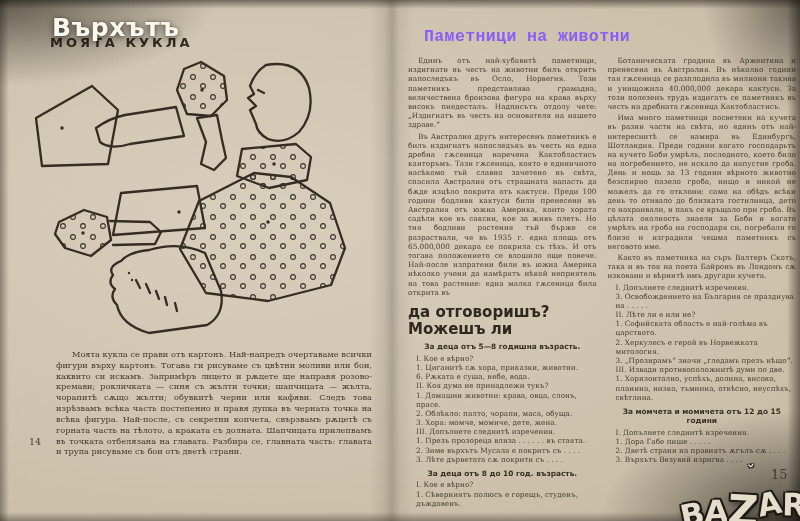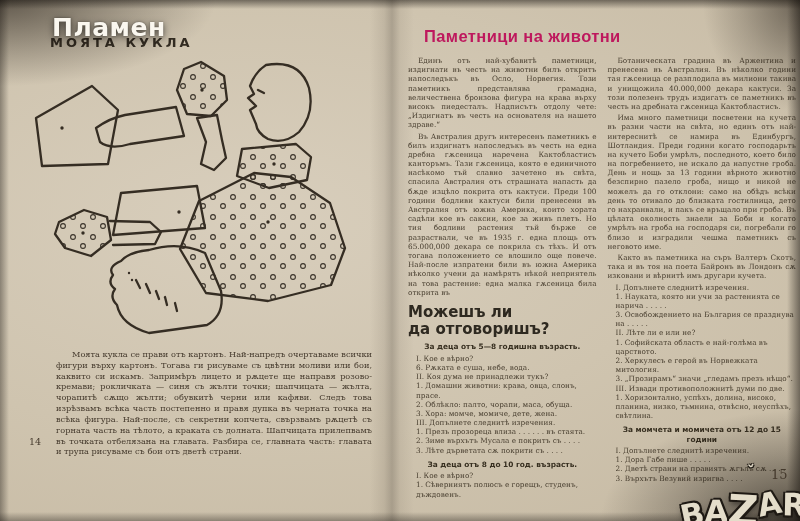--- a/index.html
+++ b/index.html
@@ -36,22 +36,22 @@
     font-family:"DejaVu Sans",sans-serif;font-weight:bold;
     text-shadow:1px 1px 0 #1f1a14,-1px -1px 0 #1f1a14,1px -1px 0 #1f1a14,-1px 1px 0 #1f1a14;}
   
   .lp-title{left:50px;top:35px;font-family:"DejaVu Sans",sans-serif;font-weight:bold;font-size:13px;
     letter-spacing:3px;color:#332c22;}
   .lp-illo{left:28px;top:52px;}
   .lp-para{left:56px;top:349px;width:316px;font-size:8.2px;line-height:1.32;text-align:justify;
     text-indent:16px;color:#44392c;}
   .lp-num{left:29px;top:436px;font-size:9.5px;color:#44392c;}
   
-  .rp-title{left:424px;top:27px;font-family:Liberation Sans, sans-serif;font-weight:bold;font-size:16.5px;
-    letter-spacing:.4px;color:#be185d;}
+  .rp-title{left:424px;top:27px;font-family:Liberation Mono, monospace;font-weight:bold;font-size:16.5px;
+    letter-spacing:.4px;color:#8b5cf6;}
   .rp-cols{left:408px;top:56px;width:388px;height:458px;display:flex;gap:11px;overflow:hidden;}
   .rp-col{width:189px;font-size:7.3px;line-height:1.26;text-align:justify;color:#473d2e;}
   .rp-col p{margin:0 0 2px 0;text-indent:10px;}
   .quiz-title{font-family:"DejaVu Sans",sans-serif;font-weight:bold;font-size:15px;line-height:1.12;
     color:#2e2920;margin:7px 0 4px 0;}
   .sec-head{font-family:"DejaVu Sans",sans-serif;font-weight:bold;font-size:7.4px;text-align:center;
     margin:5px 0 2px 0;color:#372f20;}
   .q-list{margin-bottom:2px;}
   .q-line{padding-left:8px;text-align:left;color:#473d2e;}
   .rp-num{left:771px;top:467px;font-size:13px;color:#44392c;z-index:5;}
@@ -132,26 +132,27 @@
 <div class="abs lp-para">Моята кукла се прави отъ картонъ. Най-напредъ очертаваме всички фигури върху картонъ. Тогава ги рисуваме съ цвѣтни моливи или бои, каквито си искамъ. Запримѣръ лицето и рѫцете ще направя розово-кремави; рокличката — синя съ жълти точки; шапчицата — жълта, чорапитѣ сѫщо жълти; обувкитѣ черни или кафяви. Следъ това изрѣзвамъ всѣка часть постепенно и правя дупка въ черната точка на всѣка фигура. Най-после, съ секретни копчета, свързвамъ рѫцетѣ съ горната часть на тѣлото, а краката съ долната. Шапчицата прилепвамъ въ точката отбелязана на главата. Разбира се, главната часть: главата и трупа рисуваме съ бои отъ дветѣ страни.</div>
 <div class="abs lp-num">14</div>
 
 <div class="abs rp-title">Паметници на животни</div>
 
 <div class="abs rp-cols">
   <div class="rp-col">
     <p>Единъ отъ най-хубавитѣ паметници, издигнати въ честь на животни билъ откритъ напоследъкъ въ Осло, Норвегия. Този паметникъ представлява грамадна, величествена бронзова фигура на крава върху високъ пиедесталъ. Надписътъ отдолу чете: „Издигнатъ въ честь на основателя на нашето здраве.“</p>
     <p>Въ Австралия другъ интересенъ паметникъ е билъ издигнатъ напоследъкъ въ честь на една дребна гѫсеница наречена Кактобластисъ канторъмъ. Тази гѫсеница, която е единичното насѣкомо тъй славно зачетено въ свѣта, спасила Австралия отъ страшната напасть да бѫде изцѣло покрита отъ кактуси. Преди 100 години бодливи кактуси били пренесени въ Австралия отъ южна Америка, които хората садѣли кое въ саксии, кое за живъ плетъ. Но тия бодливи растения тъй бърже се разраствали, че въ 1935 г. една площь отъ 65.000,000 декара се покрила съ тѣхъ. И отъ тогава положението се влошило още повече. Най-после изпратени били въ южна Америка нѣколко учени да намѣрятъ нѣкой неприятель на това растение: една малка гѫсеница била открита въ</p>
     <div class="quiz-title">
+      <div>да отговоришъ?</div>
       <div>Можешъ ли</div>
-      <div>да отговоришъ?</div>
     </div>
     <div class="sec-head">За деца отъ 5—8 годишна възрасть.</div>
     <div class="q-list">
         <div class="q-line">I. Кое е вѣрно?</div>
+        <div class="q-line">1. Циганитѣ сѫ хора, приказки, животни.</div>
         <div class="q-line">6. Рѫката е суша, небе, вода.</div>
         <div class="q-line">II. Коя дума не принадлежи тукъ?</div>
         <div class="q-line">1. Домашни животни: крава, овца, слонъ, прасе.</div>
         <div class="q-line">2. Облѣкло: палто, чорапи, маса, обуща.</div>
         <div class="q-line">3. Хора: момче, момиче, дете, жена.</div>
         <div class="q-line">III. Допълнете следнитѣ изречения.</div>
         <div class="q-line">1. Презъ прозореца влиза . . . . . . въ стаята.</div>
         <div class="q-line">2. Зиме върхътъ Мусала е покритъ съ . . . .</div>
         <div class="q-line">3. Лѣте дърветата сѫ покрити съ . . . .</div>
       </div>
@@ -160,21 +161,20 @@
         <div class="q-line">I. Кое е вѣрно?</div>
         <div class="q-line">1. Сѣверниятъ полюсъ е горещъ, студенъ, дъждовенъ.</div>
       </div>
   </div>
   <div class="rp-col">
     <p>Ботаническата градина въ Аржентина и пренесена въ Австралия. Въ нѣколко години тая гѫсеница се разплодила въ милиони такива и унищожила 40.000,000 декара кактуси. За този полезенъ трудъ издигатъ се паметникъ въ честь на дребната гѫсеница Кактобластисъ.</p>
     <p>Има много паметници посветени на кучета въ разни части на свѣта, но единъ отъ най-интереснитѣ се намира въ Единбургъ, Шотландия. Преди години когато господарьтъ на кучето Боби умрѣлъ, последното, което било на погребението, не искало да напустне гроба. День и нощь за 13 години вѣрното животно безспирно пазело гроба, нищо и никой не можелъ да го отклони: само на обѣдъ всѣки день то отивало до близката гостилница, дето го нахранвали, и пакъ се връщало при гроба. Въ цѣлата околность знаели за Боби и когато умрѣлъ на гроба на господаря си, погребали го близо и изградили чешма паметникъ съ неговото име.</p>
     <p>Както въ паметника на съръ Валтеръ Скотъ, така и въ тоя на поета Байронъ въ Лондонъ сѫ изковани и вѣрнитѣ имъ другари кучета.</p>
     <div class="q-list">
         <div class="q-line">I. Допълнете следнитѣ изречения.</div>
-        <div class="q-line">1. Науката, която ни учи за растенията се нарича . . . . .</div>
         <div class="q-line">3. Освобождението на България се празднува на . . . . .</div>
         <div class="q-line">II. Лѣте ли е или не?</div>
         <div class="q-line">1. Софийската область е най-голѣма въ царството.</div>
         <div class="q-line">2. Херкулесъ е герой въ Норвежката митология.</div>
         <div class="q-line">3. „Прозирамъ“ значи „гледамъ презъ нѣщо“.</div>
         <div class="q-line">III. Извади противоположнитѣ думи по две.</div>
         <div class="q-line">1. Хоризонтално, успѣхъ, долина, високо, планина, низко, тъмнина, отвѣсно, неуспѣхъ, свѣтлина.</div>
       </div>
     <div class="sec-head">За момчета и момичета отъ 12 до 15 години</div>
     <div class="q-list">
@@ -190,15 +190,15 @@
 
 <div class="abs fold"></div>
 <div class="abs vg vg-tl"></div>
 <div class="abs vg vg-top"></div>
 <div class="abs vg vg-tr"></div>
 <div class="abs vg vg-r"></div>
 <div class="abs vg vg-br"></div>
 <div class="abs vg vg-b"></div>
 <div class="abs vg vg-l"></div>
 
-<div class="abs site-mark">Пламен</div>
+<div class="abs site-mark">Върхътъ</div>
 <div class="abs logo"><span class="ltr ltr-0">B</span><span class="ltr ltr-1">A</span><span class="ltr ltr-2">Z</span><span class="ltr ltr-3">A</span><span class="ltr ltr-4">R</span></div>
 <div class="abs logo-accent">ˇ</div>
 
 </body></html>

